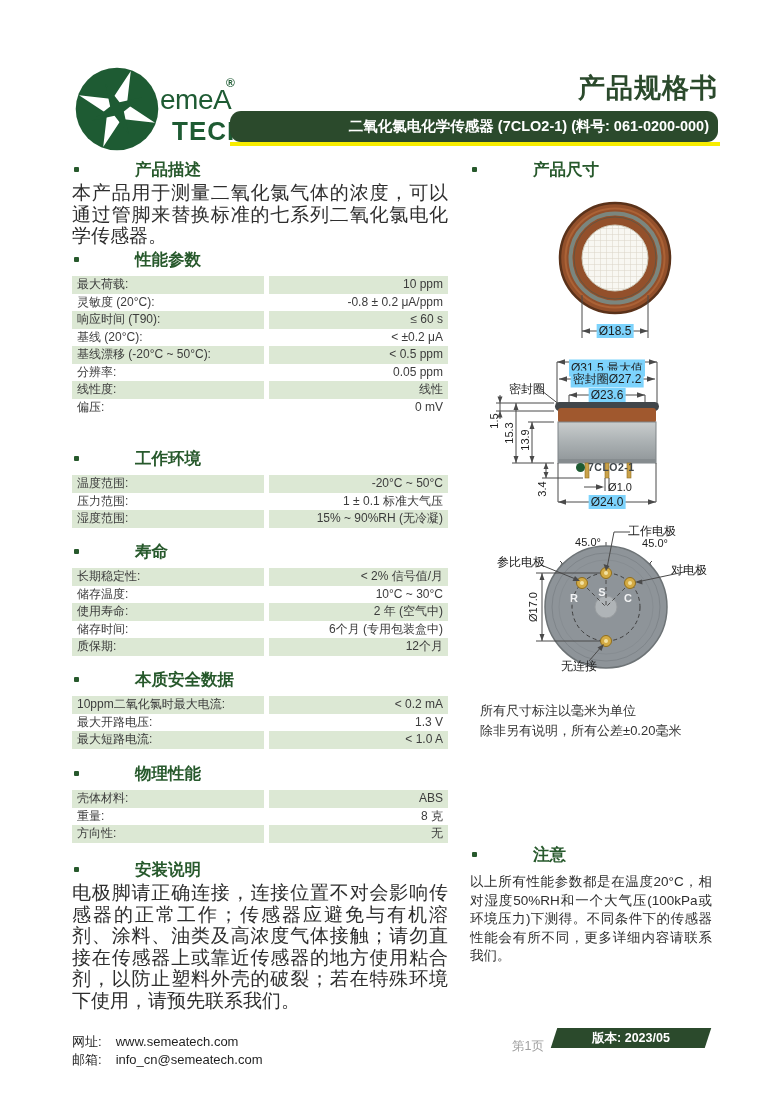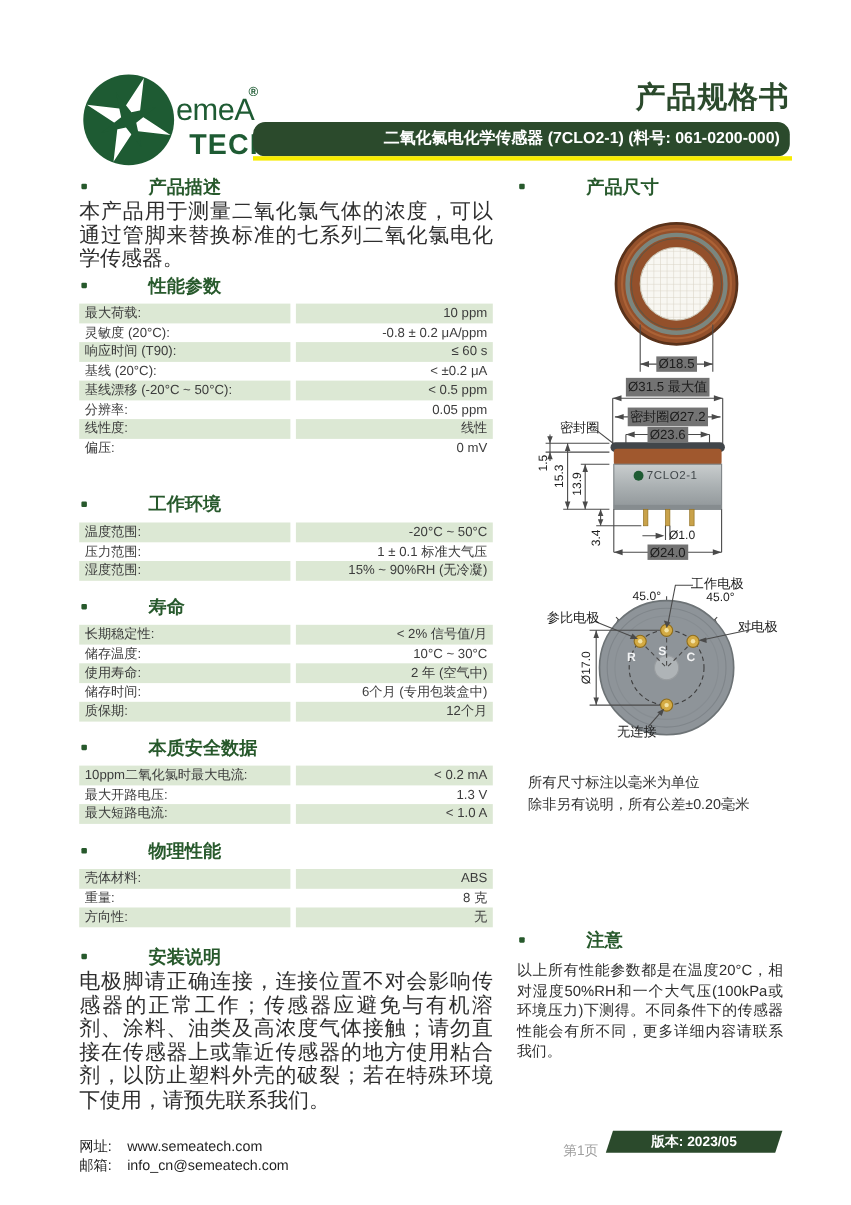--- a/index.html
+++ b/index.html
@@ -32,29 +32,29 @@
   
   .spec-table{margin-top:7px;}
   .row{display:flex;height:17.5px;font-size:12px;color:#3c3c3c;}
   .cl{width:192px;padding-left:5px;line-height:17.5px;box-sizing:border-box;white-space:nowrap;}
   .cv{flex:1;margin-left:5px;text-align:right;padding-right:5px;line-height:17.5px;
       box-sizing:border-box;white-space:nowrap;}
   .row:nth-child(odd) .cl,.row:nth-child(odd) .cv{background:#dce8d4;}
 
   
   .dim{position:absolute;transform:translate(-50%,-50%);font-size:12px;color:#1d1d1d;
-       background:#737373;padding:0 2px;white-space:nowrap;z-index:3;}
+       background:#7dd3fc;padding:0 2px;white-space:nowrap;z-index:3;}
   .nobg{background:transparent;padding:0;}
   .rot{transform:translate(-50%,-50%) rotate(-90deg);font-size:11px;}
   .sm{font-size:11px;}
   .pinletter{position:absolute;transform:translate(-50%,-50%);font-size:11px;font-weight:bold;
              color:#f2f3f4;z-index:3;}
   .model-tag{position:absolute;left:576px;top:426px;display:flex;align-items:center;z-index:3;}
   .mini-disc{width:9px;height:9px;border-radius:50%;background:#1e5b33;margin-right:3px;}
-  .model-tag span{font-size:10.5px;font-weight:normal;color:#41474b;letter-spacing:0.5px;}
+  .model-tag span{font-size:10.5px;font-weight:bold;color:#41474b;letter-spacing:0.5px;margin-top:35px;}
   .dim-notes{position:absolute;left:480px;top:701px;font-size:13px;line-height:19.5px;color:#333;}
 
   
   .contact{position:absolute;left:72px;top:1033px;font-size:13px;color:#1f1f1f;line-height:17.5px;}
   .contact .lab{display:inline-block;width:40px;}
   .page-num{position:absolute;left:512px;top:1038px;font-size:12.5px;color:#9f9f9f;}
   .badge{position:absolute;left:554px;top:1028px;width:154px;height:20px;background:#2b4a2c;
          transform:skewX(-18deg);}
   .badge span{display:block;transform:skewX(18deg);color:#fff;font-size:12.5px;font-weight:bold;
          text-align:center;line-height:20px;}
@@ -312,21 +312,21 @@
     <line x1="121" y1="128" x2="121" y2="141"></line>
       <line x1="125" y1="128" x2="125" y2="141"></line>
     <line x1="100" y1="137" x2="118" y2="137"></line>
     <polygon points="120,137 112,134.3 112,139.7" fill="#4a4a4a"></polygon>
     <line x1="74" y1="113" x2="74" y2="152"></line>
       <line x1="172" y1="113" x2="172" y2="152"></line>
     <line x1="74" y1="152" x2="172" y2="152"></line>
     <polygon points="74,152 82,149.3 82,154.7" fill="#4a4a4a"></polygon>
       <polygon points="172,152 164,149.3 164,154.7" fill="#4a4a4a"></polygon>
   </svg>
-  <span class="dim" style="left:607px;top:352px">Ø31.5 最大值</span>
+  <span class="dim" style="left:607px;top:368px">Ø31.5 最大值</span>
   <span class="dim" style="left:607px;top:379px">密封圈Ø27.2</span>
   <span class="dim" style="left:607px;top:395px">Ø23.6</span>
   <span class="dim nobg" style="left:527px;top:389px">密封圈</span>
   <span class="dim rot nobg" style="left:494px;top:421px">1.5</span>
   <span class="dim rot nobg" style="left:509px;top:433px">15.3</span>
   <span class="dim rot nobg" style="left:525px;top:440px">13.9</span>
   <span class="dim rot nobg" style="left:542px;top:489px">3.4</span>
   <span class="dim sm nobg" style="left:620px;top:487px">Ø1.0</span>
   <span class="dim" style="left:607px;top:502px">Ø24.0</span>
   <div class="model-tag">

